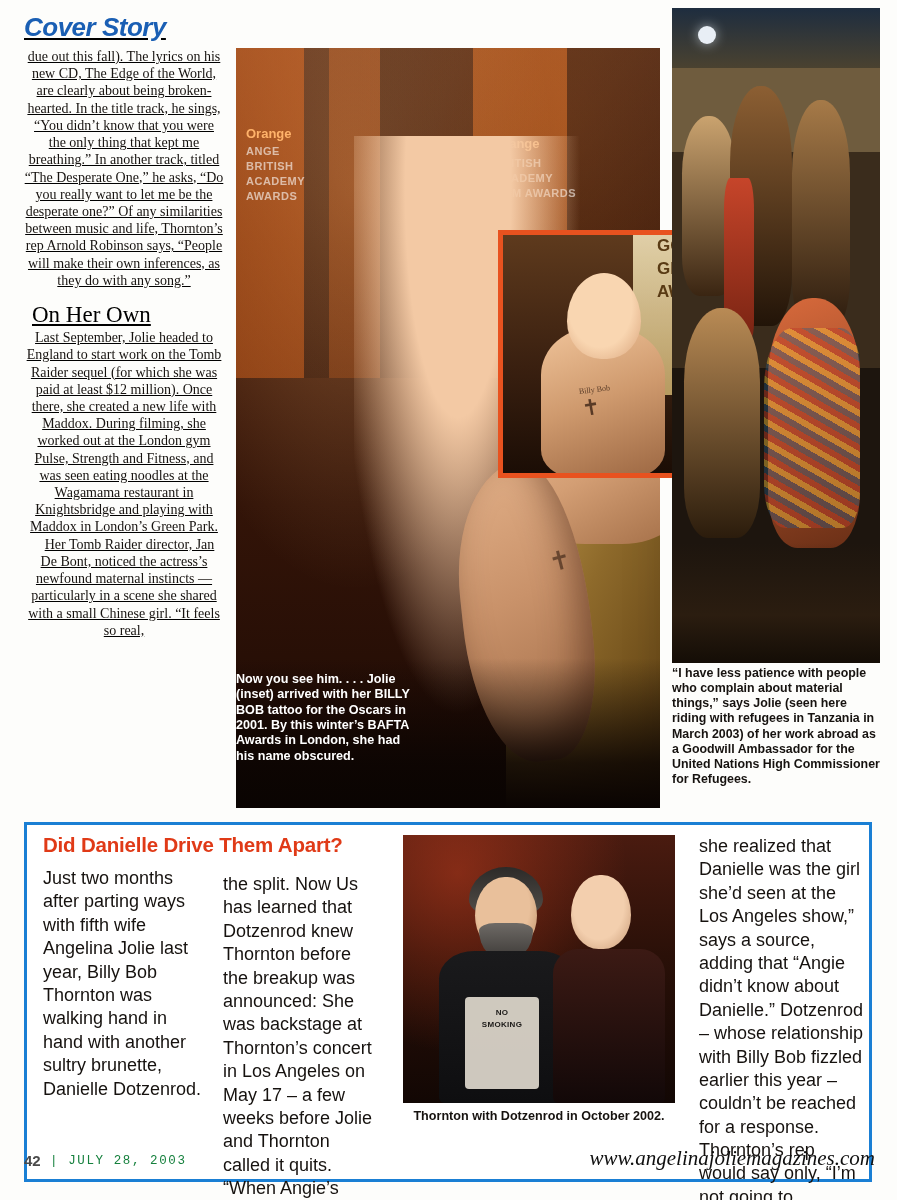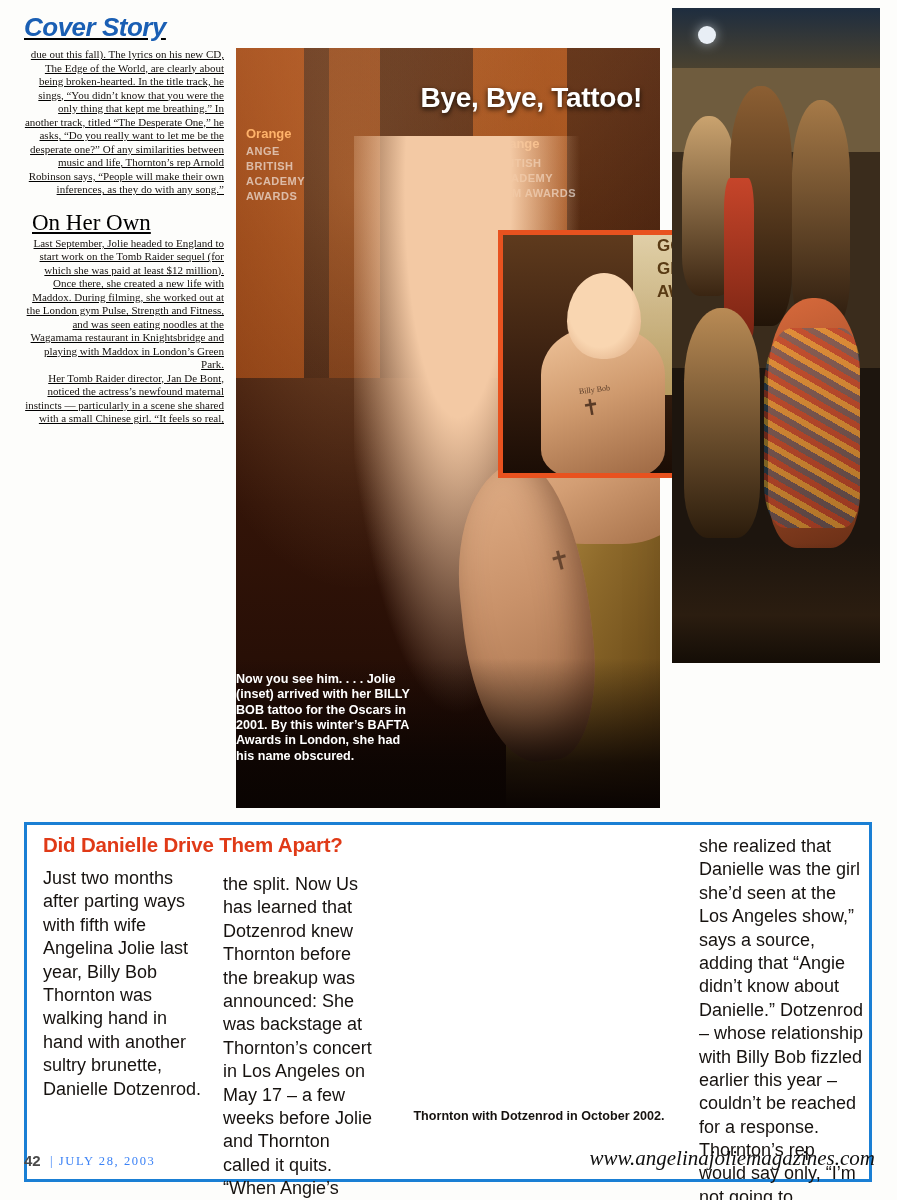--- a/index.html
+++ b/index.html
@@ -36,24 +36,24 @@
     font-weight: bold;
     font-style: italic;
     font-size: 26px;
     color: #1a5fb4;
     letter-spacing: -0.5px;
     line-height: 1;
     margin: 0 0 8px 0;
   }
   .body-text {
     font-family: "Liberation Serif", serif;
-    font-size: 11px;
+    font-size: 14px;
     line-height: 1.23;
     color: #16120f;
-    text-align: right;
+    text-align: center;
     margin: 0;
   }
   .subhead {
     font-family: "Liberation Serif", serif;
     font-size: 23px;
     line-height: 1;
     color: #000000;
     margin: 14px 0 3px 8px;
     font-weight: normal;
   }
@@ -467,24 +467,24 @@
     position: absolute;
     left: 24px; top: 10px;
     font-family: "Liberation Sans", sans-serif;
     font-weight: bold;
     font-size: 15px;
     color: #4a4a4a;
   }
   .folio-date {
     position: absolute;
     left: 50px; top: 12px;
-    font-family: Liberation Serif, serif;
+    font-family: Liberation Mono, monospace;
     font-size: 12.5px;
     letter-spacing: 1.6px;
-    color: #3b82f6;
+    color: #15803d;
   }
   .watermark {
     position: absolute;
     right: 22px; top: 4px;
     font-family: "Liberation Serif", serif;
     font-size: 21px;
     color: #0f0f0f;
   }
   .watermark .dom { font-style: italic; }
 </style>
@@ -520,21 +520,20 @@
       <div class="mp-dress"></div>
       <div class="mp-shoulder"></div>
       <div class="mp-arm"></div>
       <div class="mp-neck"></div>
       <div class="mp-head"></div>
       <div class="mp-smile"></div>
       <div class="mp-tattoo">✝</div>
     </div>
 
     <div class="mp-floor"></div>
-    <div class="mp-title">Bye, Bye, Tattoo!</div>
   </div>
 
   <div class="inset-photo">
     <div class="ip-bg"></div>
     <div class="ip-board">
       <span style="white-space: pre-line; padding-left: 24px;">GOL
 GLO
 AWA</span>
     </div>
     <div class="ip-hair"></div>
@@ -553,32 +552,47 @@
     <div class="rp-moon"></div>
     <div class="rp-fig rp-f1"></div>
     <div class="rp-fig rp-f2"></div>
     <div class="rp-fig rp-f3"></div>
     <div class="rp-red"></div>
     <div class="rp-fig rp-f4"></div>
     <div class="rp-fig rp-f5"></div>
     <div class="rp-cloth"></div>
     <div class="rp-ground"></div>
   </div>
+  <div class="right-caption">“I have less patience with people who complain about material things,” says Jolie (seen here riding with refugees in Tanzania in March 2003) of her work abroad as a Goodwill Ambassador for the United Nations High Commissioner for Refugees.</div>
 
   <div class="bottom-box">
     <div class="bb-head">Did Danielle Drive Them Apart?</div>
 
     <div class="bb-col bb-c1">
       <p style="margin:0">Just two months after parting ways with fifth wife Angelina Jolie last year, Billy Bob Thornton was walking hand in hand with another sultry brunette, Danielle Dotzenrod.</p>
     </div>
 
     <div class="bb-col bb-c2">
       <p style="margin:6px">the split. Now Us has learned that Dotzenrod knew Thornton before the breakup was announced: She was backstage at Thornton’s concert in Los Angeles on May 17 – a few weeks before Jolie and Thornton called it quits. “When Angie’s mother [Marcheline Bertrand] saw pictures of Billy with Danielle,</p>
     </div>
 
+    <div class="bb-photo">
+      <div class="bp-bg"></div>
+      <div class="bp-man-hair"></div>
+      <div class="bp-man-head"></div>
+      <div class="bp-man-beard"></div>
+      <div class="bp-man-body"></div>
+      <div class="bp-shirt">
+        <span style="white-space: pre-line;">NO
+SMOKING</span>
+      </div>
+      <div class="bp-woman-hair"></div>
+      <div class="bp-woman-head"></div>
+      <div class="bp-woman-body"></div>
+    </div>
     <div class="bb-photo-caption">Thornton with Dotzenrod in October 2002.</div>
 
     <div class="bb-col bb-c3">
       <p style="margin:0">she realized that Danielle was the girl she’d seen at the Los Angeles show,” says a source, adding that “Angie didn’t know about Danielle.” Dotzenrod – whose relationship with Billy Bob fizzled earlier this year – couldn’t be reached for a response. Thornton’s rep would say only, “I’m not going to comment on his personal life.”</p>
     </div>
   </div>
 
   <div class="footer">
     <div class="folio-num">42</div>
     <div class="folio-date">

